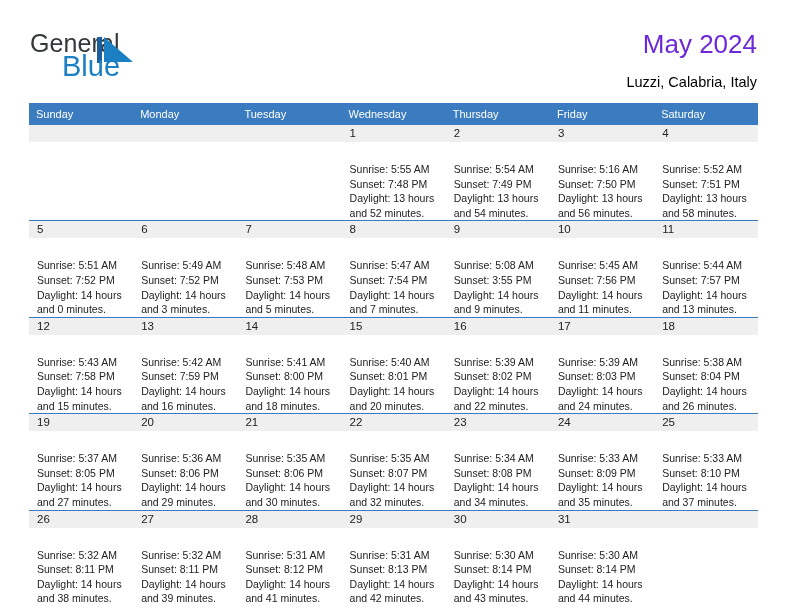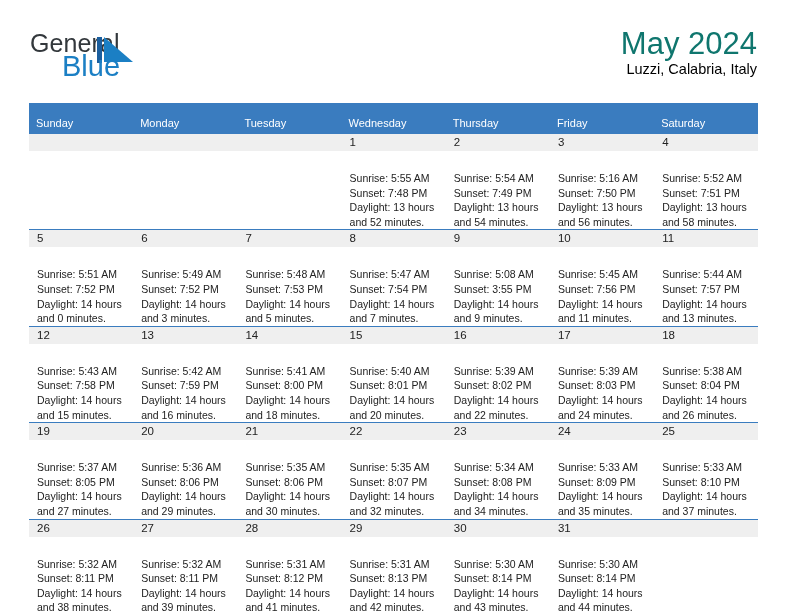--- a/index.html
+++ b/index.html
@@ -64,28 +64,28 @@
   }
   .brand-mark svg { display: block; }
 
   .title-block {
     position: absolute;
     right: 0;
     top: 0;
     text-align: right;
   }
   .cal-title {
-    font-size: 31px;
+    font-size: 26px;
     line-height: 32px;
-    color: #0f766e;
+    color: #6d28d9;
     font-weight: 400;
     white-space: nowrap;
   }
   .cal-subtitle {
-    margin-top: 0;
+    margin-top: 13px;
     font-size: 14.5px;
     line-height: 18px;
     color: #000000;
     font-weight: 400;
     white-space: nowrap;
   }
 
   
   .calendar {
     position: absolute;
@@ -94,21 +94,21 @@
     width: 729px;
     border-collapse: collapse;
     table-layout: fixed;
   }
   .calendar th {
     background: #3a7cbf;
     color: #ffffff;
     font-size: 11px;
     font-weight: 400;
     text-align: left;
-    padding: 14px 0 5px 7px;
+    padding: 5px 0 5px 7px;
     height: 19px;
     box-sizing: border-box;
     border: none;
   }
   .calendar td {
     vertical-align: top;
     padding: 0;
     border: none;
     border-top: 1.5px solid #3a7cbf;
     height: 89px;

